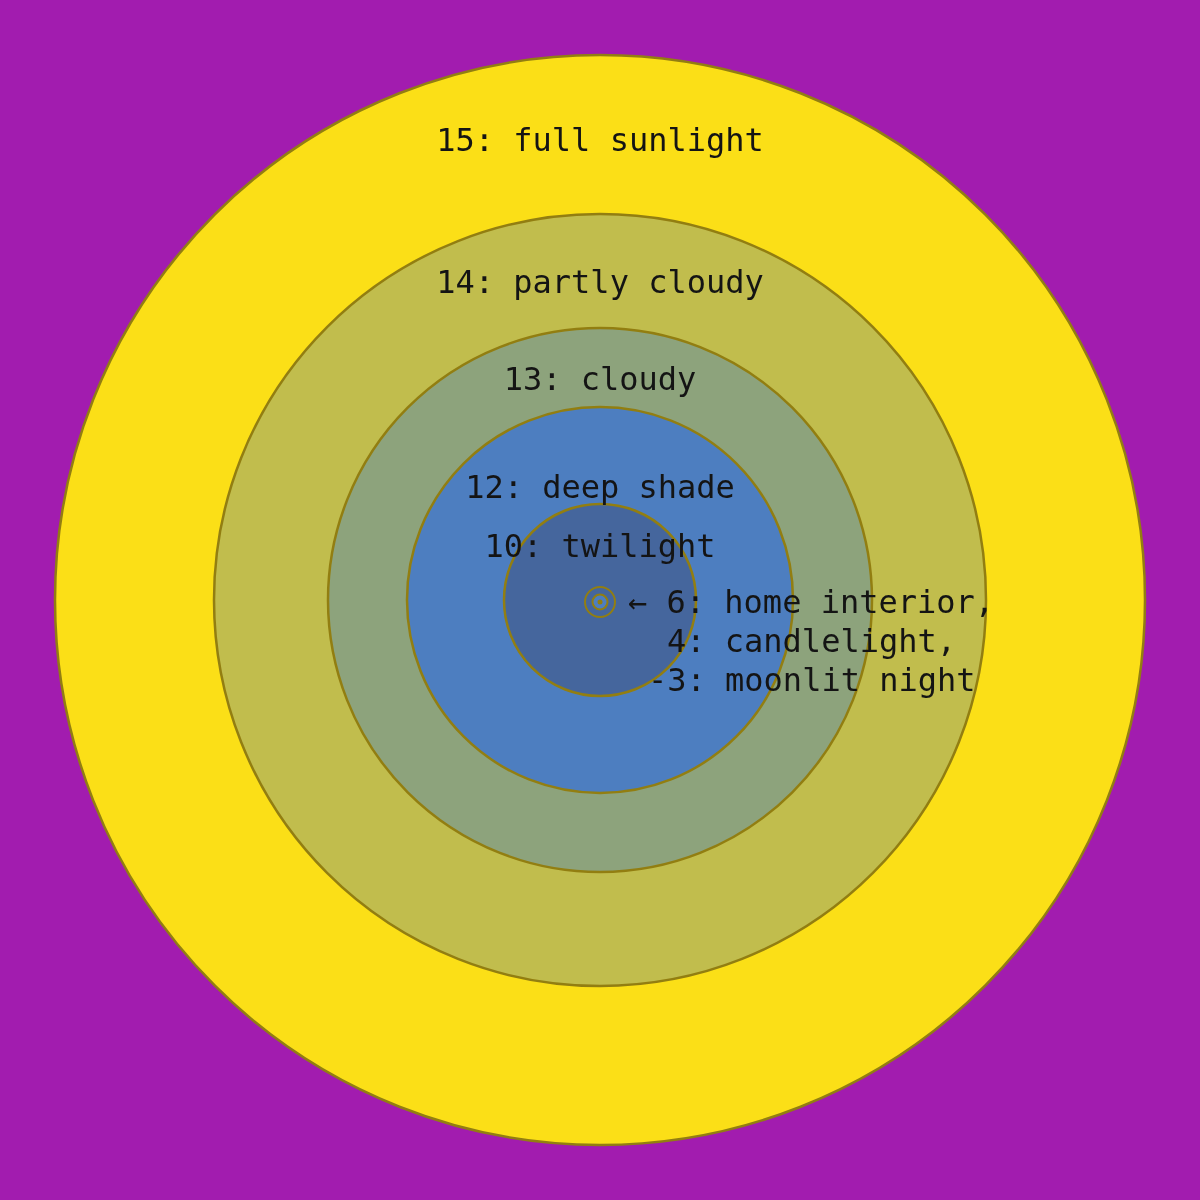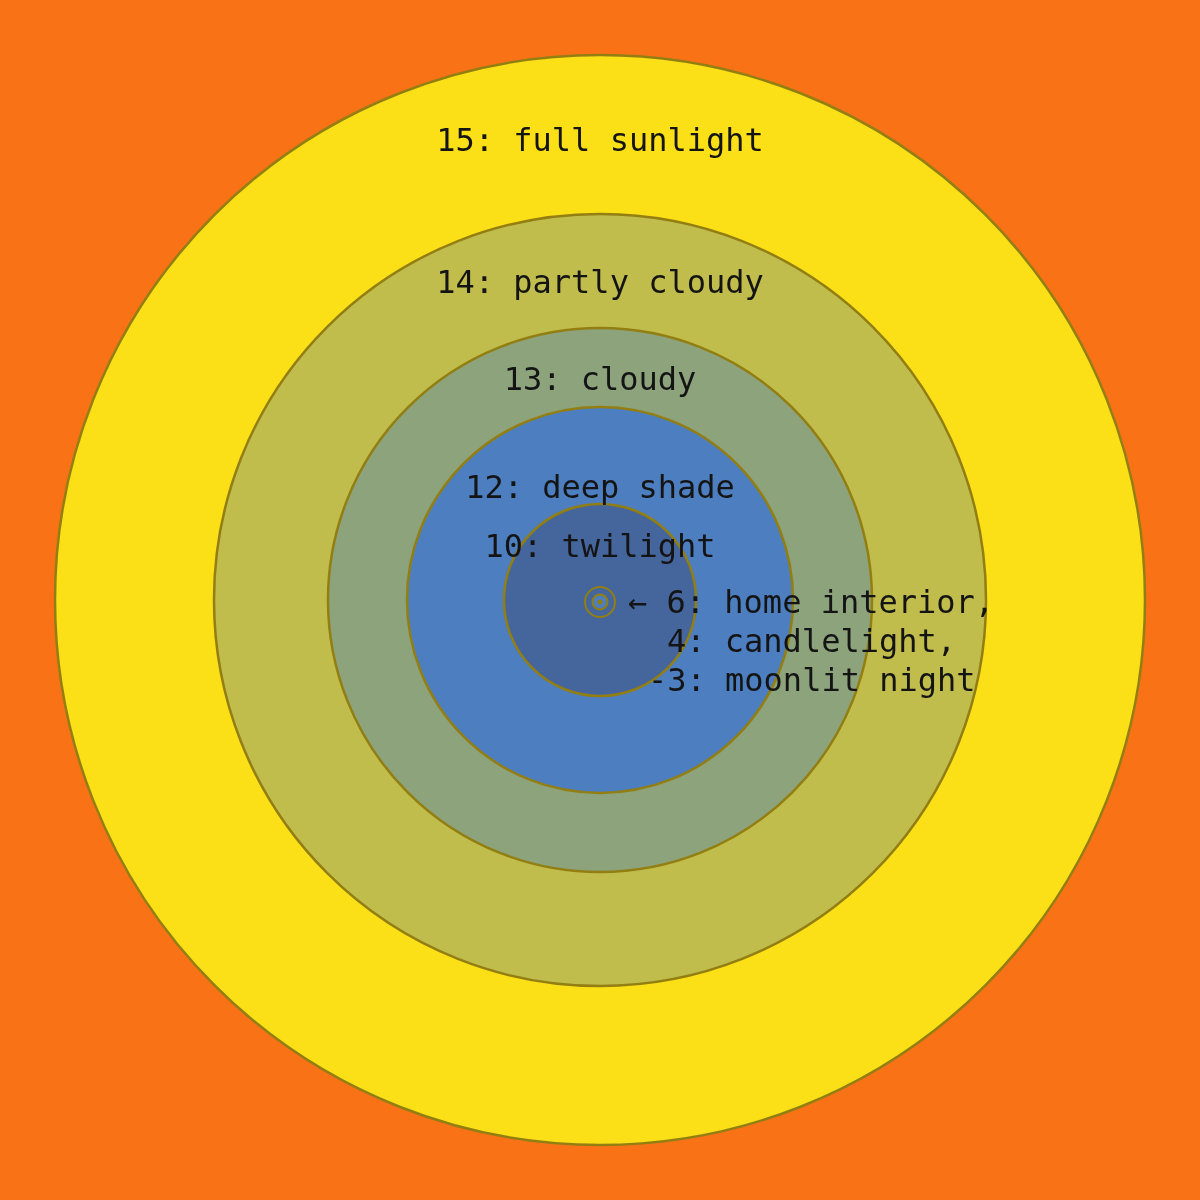--- a/index.html
+++ b/index.html
@@ -4,21 +4,21 @@
 <style>
   html, body {
     margin: 0;
     padding: 0;
     background: #ffffff;
   }
   .stage {
     width: 1200px;
     height: 1200px;
     position: relative;
-    background: #f97316;
+    background: #a21caf;
     overflow: hidden;
   }
   svg { display: block; }
   .ring {
     stroke-width: 2.5;
   }
   .ring-sm {
     stroke-width: 2;
   }
   .lbl {

